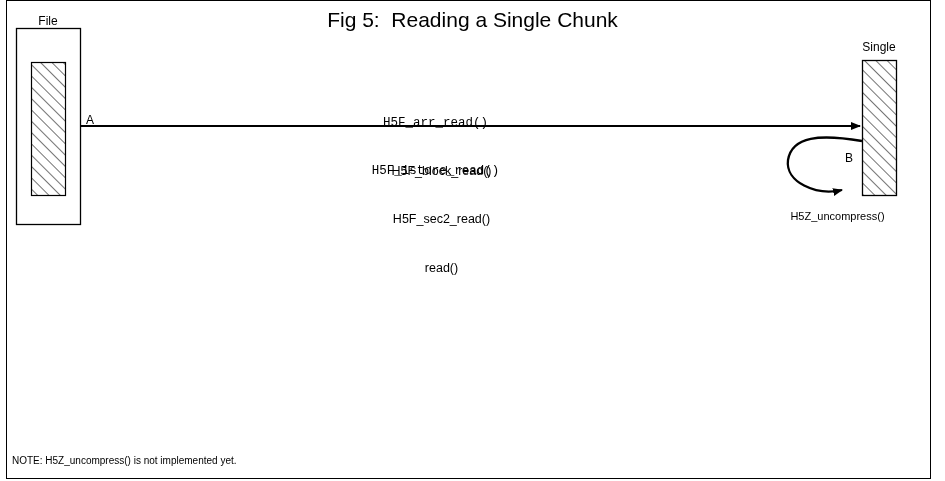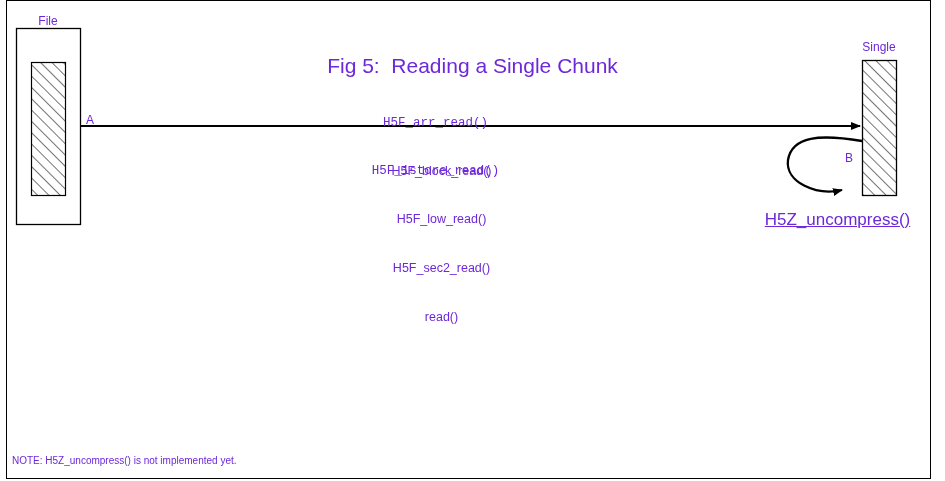--- a/index.html
+++ b/index.html
@@ -32,50 +32,48 @@
     position: absolute;
     left: 0;
     top: 0;
     width: 945px;
     height: 481px;
   }
   .txt {
     position: absolute;
     white-space: pre;
     font-family: "Liberation Sans", sans-serif;
-    color: #6d28d9;
+    color: #000000;
     line-height: 1;
   }
   .title {
     font-size: 21px;
     text-align: center;
     width: 100%;
     left: 0;
     top: 9px;
-    margin-top: 46px;
   }
   .boxlabel {
     font-size: 12px;
     text-align: center;
   }
   .calllist {
     font-size: 12.5px;
     text-align: center;
     line-height: 16.3px;
   }
   .marker {
     font-size: 12px;
   }
   .note {
     font-size: 10px;
   }
   .looplabel {
-    font-size: 17px;
+    font-size: 11px;
     text-align: center;
-    text-decoration: underline;
   }
 </style>
 </head>
 <body>
 
 <div id="canvas">
 
   <div id="frame"></div>
 
   <svg id="diagram" viewBox="0 0 945 481" xmlns="http://www.w3.org/2000/svg">
@@ -113,21 +111,20 @@
 
   <div class="txt marker" style="left:845px; top:152px;">B</div>
 
   <div class="txt calllist" style="left:333px; top:82px; width:205px;font-family:Liberation Mono, monospace;">
     <div>H5F_arr_read()</div>
     <div>H5F_istore_read()</div>
   </div>
 
   <div class="txt calllist" style="left:339px; top:130px; width:205px;">
     <div>H5F_block_read()</div>
-    <div>H5F_low_read()</div>
     <div>H5F_sec2_read()</div>
     <div>read()</div>
   </div>
 
   <div class="txt looplabel" style="left:745px; top:211px; width:185px;">H5Z_uncompress()</div>
 
   <div class="txt note" style="left:12px; top:456px;">NOTE: H5Z_uncompress() is not implemented yet.</div>
 
 </div>
 

